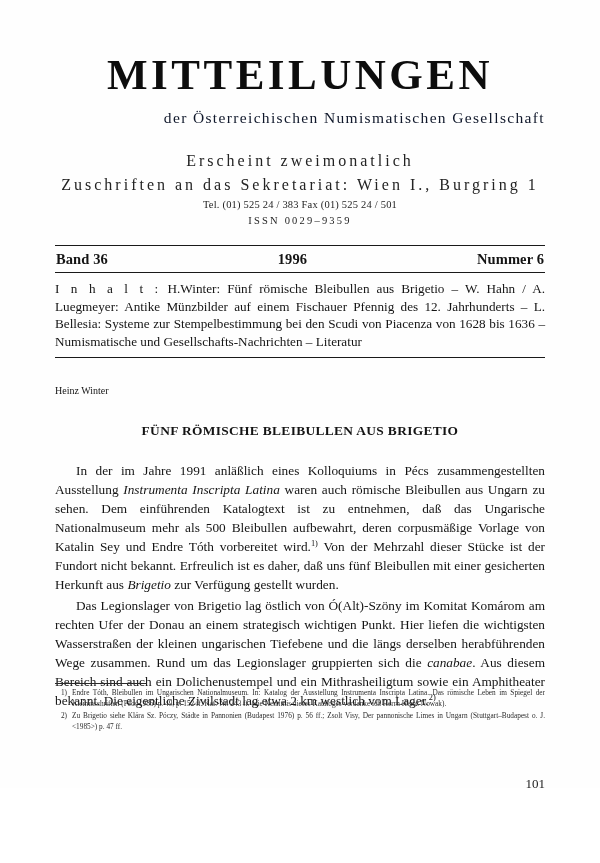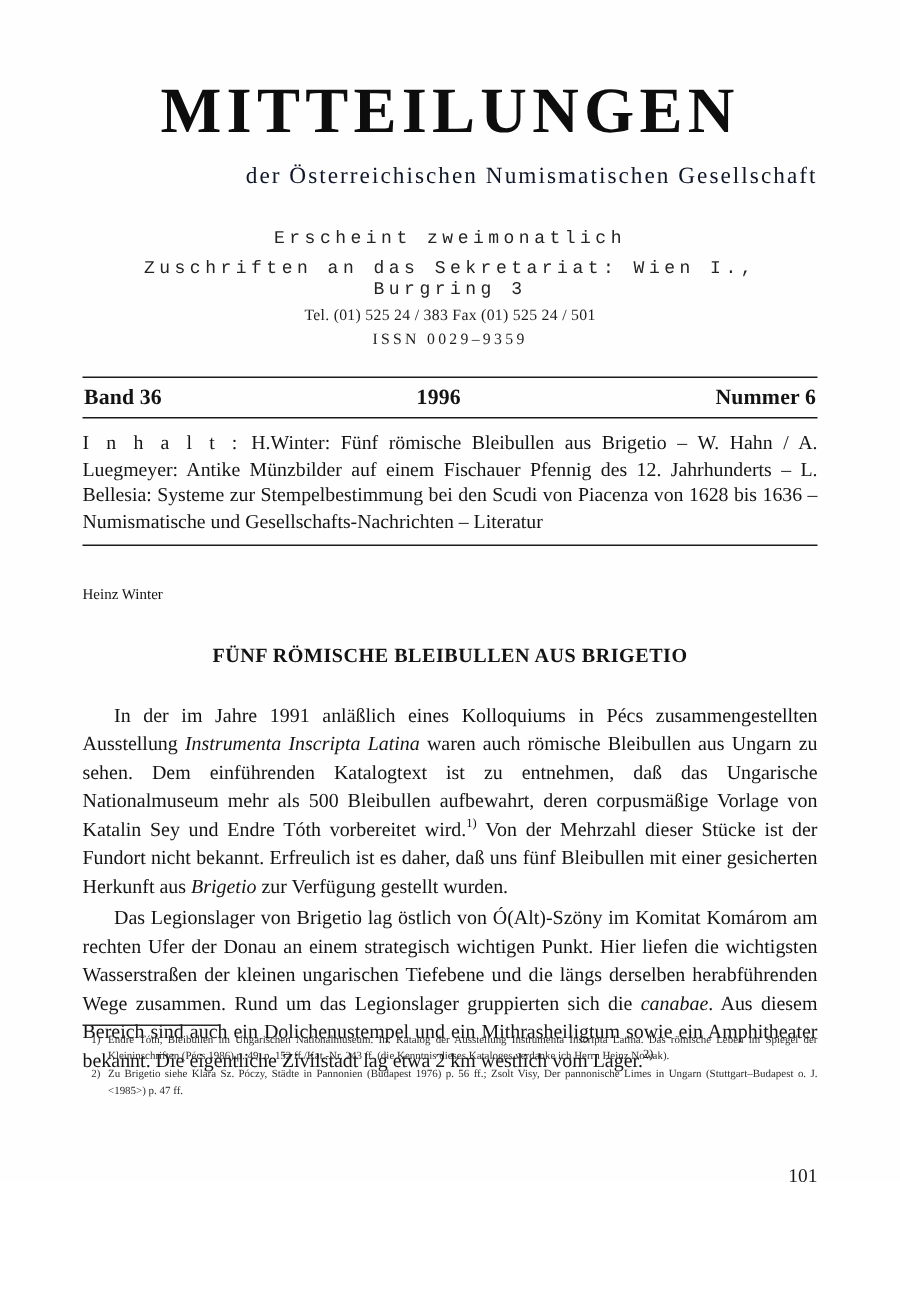--- a/index.html
+++ b/index.html
@@ -39,24 +39,23 @@
     color: #0d0d0d;
   }
   .masthead-subtitle {
     font-size: 15.5px;
     letter-spacing: 1.35px;
     margin-top: 12px;
     color: #0f172a;
     text-align: right;
   }
   .masthead-line {
-    font-size: 12px;
+    font-size: 16px;
     letter-spacing: 3.0px;
     color: #232323;
-    font-family: Liberation Mono, monospace;
   }
   .line-erscheint { margin-top: 25px; }
   .line-zuschriften { margin-top: 6px; }
   .line-tel {
     font-size: 10.5px;
     letter-spacing: 0.2px;
     margin-top: 5px;
     color: #1d1d1d;
   }
   .line-issn {
@@ -169,21 +168,21 @@
 </style>
 </head>
 <body>
 
 <div class="page">
 
   <div class="masthead">
     <div class="masthead-title">MITTEILUNGEN</div>
     <div class="masthead-subtitle">der Österreichischen Numismatischen Gesellschaft</div>
     <div class="masthead-line line-erscheint">Erscheint zweimonatlich</div>
-    <div class="masthead-line line-zuschriften">Zuschriften an das Sekretariat: Wien I., Burgring 3</div>
+    <div class="masthead-line line-zuschriften">Zuschriften an das Sekretariat: Wien I., Burgring 1</div>
     <div class="line-tel">Tel. (01) 525 24 / 383  Fax (01) 525 24 / 501</div>
     <div class="line-issn">ISSN  0029–9359</div>
   </div>
 
   <div class="issue-bar">
     <div class="issue-band">Band 36</div>
     <div class="issue-year">1996</div>
     <div class="issue-number">Nummer 6</div>
   </div>
 

